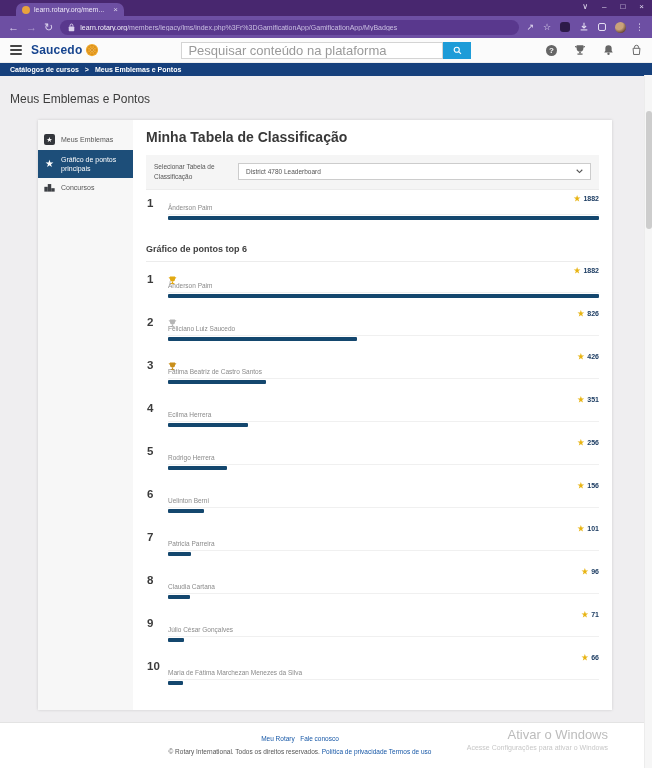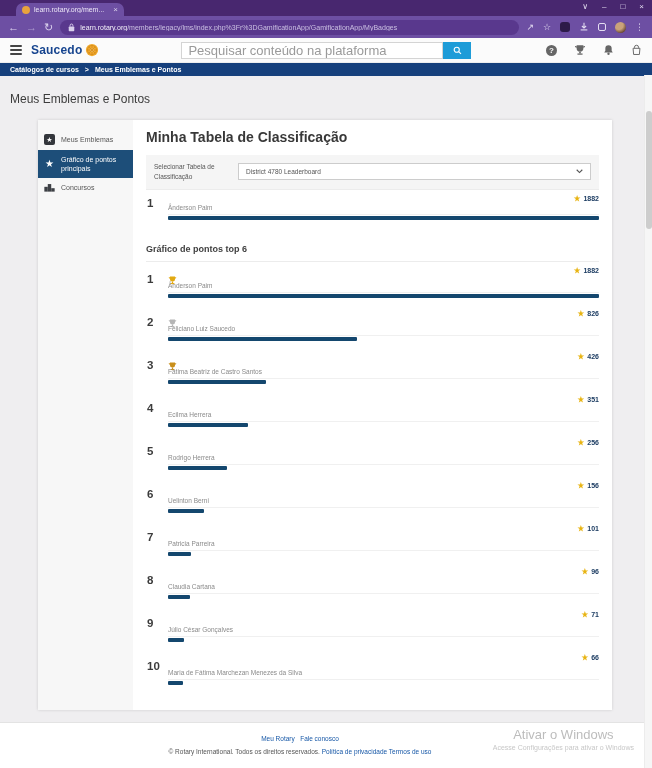--- a/index.html
+++ b/index.html
@@ -80,21 +80,21 @@
   .rank { position:absolute; left:1px; top:11px; font-size:11.5px; font-weight:bold; color:#3c3c3c; }
   .row-body { margin-left:22px; padding-top:5px; }
   .trophy-slot { height:9px; }
   .name-line { font-size:6.5px; color:#8a8a8a; padding:2px 0 3px; border-bottom:1px solid #f0f0f0; }
   .bar { height:4px; background:#14476e; margin-top:1px; border-radius:1px; }
 
   
   .page-footer { position:absolute; left:0; right:8px; bottom:0; height:46px; background:#fff; border-top:1px solid #e3e3e3; }
   .footer-center { position:absolute; left:115px; width:370px; top:9px; text-align:center; font-size:6.5px; color:#555; line-height:2; }
   .flink { color:#1758a7; cursor:pointer; }
-  .watermark { position:absolute; right:10px; top:4px; color:#bcbcbc; text-align:center; }
+  .watermark { position:absolute; right:36px; top:4px; color:#bcbcbc; text-align:right; }
   .wm1 { font-size:13px; }
   .wm2 { font-size:7px; color:#c7c7c7; margin-top:2px; }
 
   
   .scrollbar { position:absolute; right:0; top:75px; bottom:0; width:8px; background:#f6f6f6; border-left:1px solid #ececec; }
   .scroll-thumb { position:absolute; top:36px; left:1px; width:6px; height:118px; background:#cdcdcd; border-radius:3px; }
 </style>
 </head>
 <body>
 

